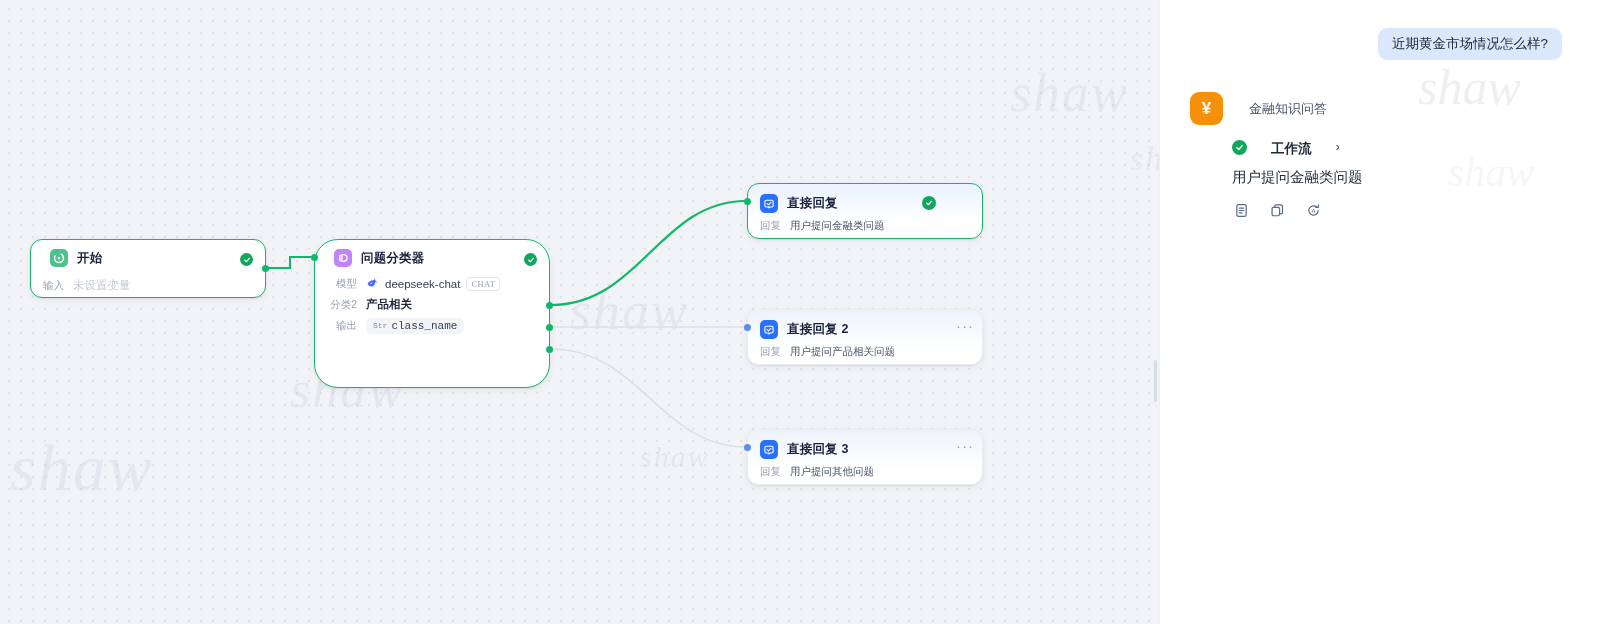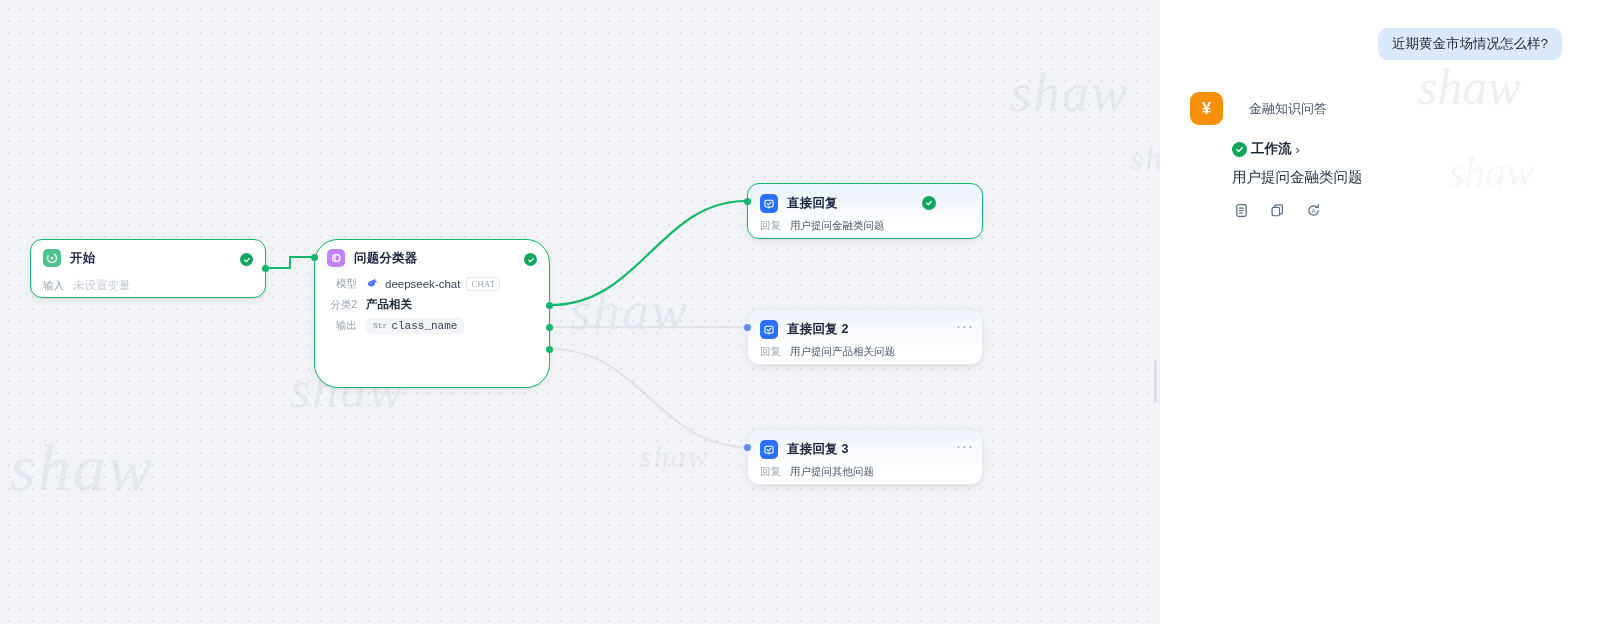--- a/index.html
+++ b/index.html
@@ -41,21 +41,21 @@
     position:absolute;
     border-radius:12px;
     background:#fff;
     box-shadow:0 1px 2px rgba(16,24,40,.06),0 2px 8px rgba(16,24,40,.06);
     box-sizing:border-box;
   }
   .node.selected{border:1px solid #12b76a;}
   .node.plain{border:1px solid #eaecf0;}
   .node-head{
     display:flex;align-items:center;gap:9px;
-    padding:11px 12px 4px 12px;
+    padding:11px 12px 4px 19px;
     position:relative;
   }
   .node-ico{
     width:18px;height:18px;border-radius:5px;
     display:flex;align-items:center;justify-content:center;
     flex:0 0 18px;
   }
   .node-ico svg{display:block;}
   .node-title{
     font-size:12.5px;font-weight:700;color:#19213d;letter-spacing:.2px;
@@ -137,21 +137,21 @@
   }
   .bot-row{position:absolute;left:30px;top:92px;display:flex;align-items:center;gap:14px;}
   .bot-avatar{
     width:33px;height:33px;border-radius:9px;background:#f79009;
     display:flex;align-items:center;justify-content:center;
     color:#fff;font-size:17px;font-weight:700;line-height:1;
   }
   .bot-name{font-size:13px;color:#475467;margin-left:12px;}
   .wf-row{
     position:absolute;left:72px;top:140px;
-    display:flex;align-items:center;gap:4px;
+    display:flex;gap:24px;
   }
   .wf-check{
     width:15px;height:15px;border-radius:50%;background:#12a55c;
     display:flex;align-items:center;justify-content:center;
   }
   .wf-label{font-size:13.5px;font-weight:700;color:#1d2939;}
   .wf-chev{color:#475467;font-size:13px;line-height:1;}
   .answer-text{
     position:absolute;left:72px;top:168px;
     font-size:14.5px;color:#1d2939;line-height:1.3;

